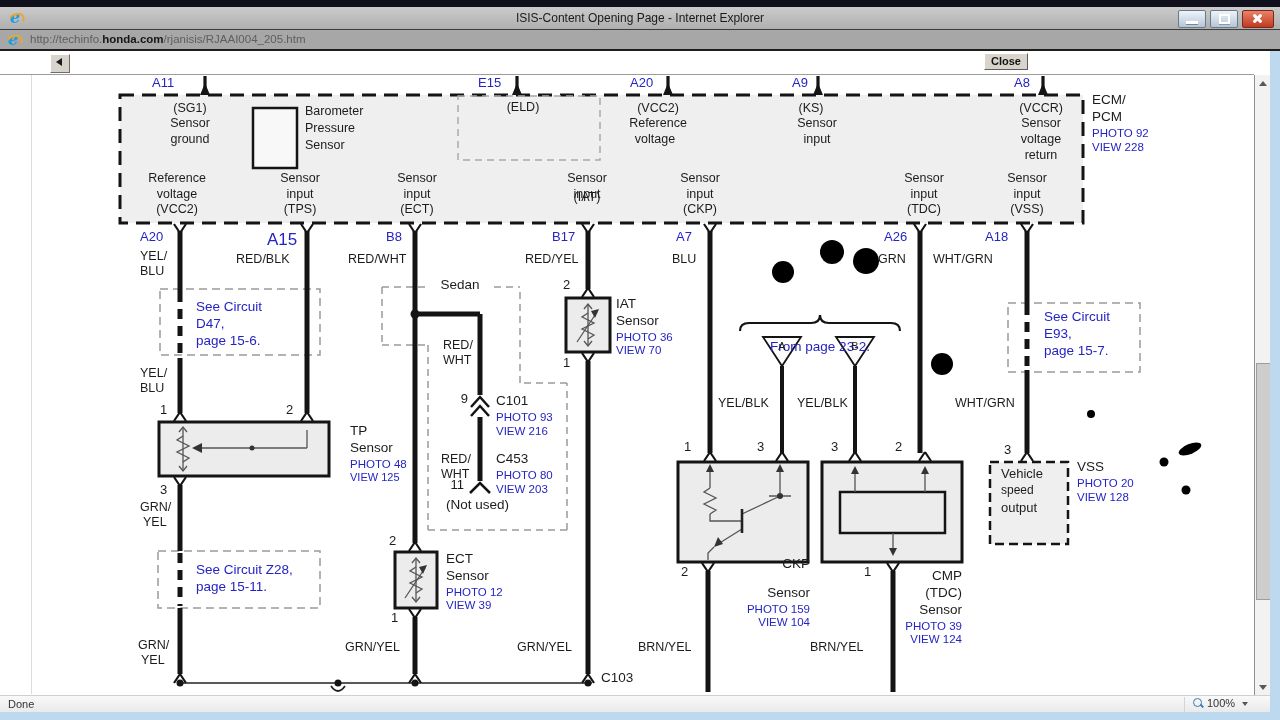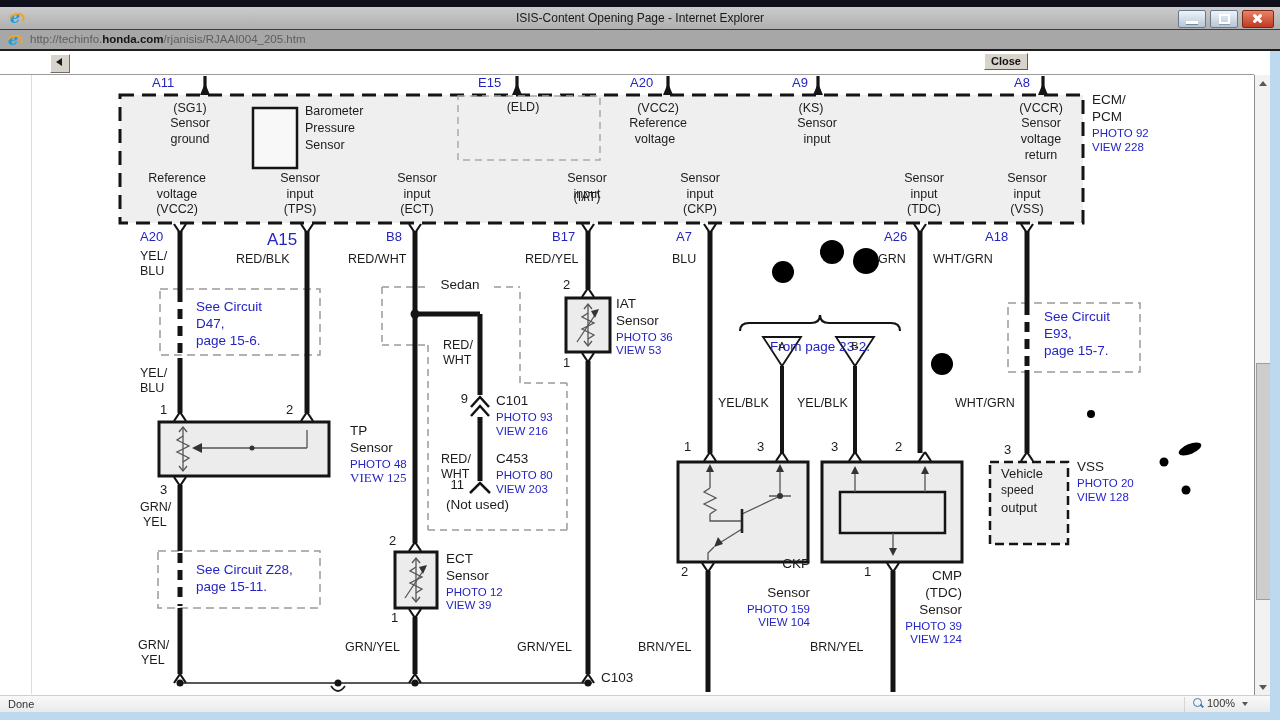--- a/index.html
+++ b/index.html
@@ -304,25 +304,25 @@
       <div class="dlabel" style="left: 757px; top: 440px; font-size: 13px;">3</div>
       <div class="dlabel" style="left: 831px; top: 440px; font-size: 13px;">3</div>
       <div class="dlabel" style="left: 895px; top: 440px; font-size: 13px;">2</div>
       <div class="dlabel" style="left: 1004px; top: 443px; font-size: 13px;">3</div>
       <div class="dlabel" style="left: 681px; top: 565px; font-size: 13px;">2</div>
       <div class="dlabel" style="left: 864px; top: 565px; font-size: 13px;">1</div>
       <div class="dlabel" style="left: 601px; top: 670px; font-size: 13.5px;">C103</div>
       <div class="dlabel" style="left: 350px; top: 423px; font-size: 13.5px;">TP</div>
       <div class="dlabel" style="left: 350px; top: 440px; font-size: 13.5px;">Sensor</div>
       <div class="dlabel blue" style="left: 350px; top: 458px; font-size: 11.5px;">PHOTO 48</div>
-      <div class="dlabel blue" style="left: 350px; top: 471px; font-size: 13px; font-family: Liberation Serif, serif;">VIEW 125</div>
+      <div class="dlabel blue" style="left: 350px; top: 471px; font-size: 11px;">VIEW 125</div>
       <div class="dlabel" style="left: 616px; top: 296px; font-size: 13.5px;">IAT</div>
       <div class="dlabel" style="left: 616px; top: 313px; font-size: 13.5px;">Sensor</div>
       <div class="dlabel blue" style="left: 616px; top: 331px; font-size: 11.5px;">PHOTO 36</div>
-      <div class="dlabel blue" style="left: 616px; top: 344px; font-size: 11.5px;">VIEW 53</div>
+      <div class="dlabel blue" style="left: 616px; top: 344px; font-size: 11.5px;">VIEW 70</div>
       <div class="dlabel" style="left: 496px; top: 393px; font-size: 13.5px;">C101</div>
       <div class="dlabel blue" style="left: 496px; top: 411px; font-size: 11.5px;">PHOTO 93</div>
       <div class="dlabel blue" style="left: 496px; top: 425px; font-size: 11.5px;">VIEW 216</div>
       <div class="dlabel" style="left: 496px; top: 451px; font-size: 13.5px;">C453</div>
       <div class="dlabel blue" style="left: 496px; top: 469px; font-size: 11.5px;">PHOTO 80</div>
       <div class="dlabel blue" style="left: 496px; top: 483px; font-size: 11.5px;">VIEW 203</div>
       <div class="dlabel" style="left: 446px; top: 497px; font-size: 13.5px;">(Not used)</div>
       <div class="dlabel" style="left: 446px; top: 551px; font-size: 13.5px;">ECT</div>
       <div class="dlabel" style="left: 446px; top: 568px; font-size: 13.5px;">Sensor</div>
       <div class="dlabel blue" style="left: 446px; top: 586px; font-size: 11.5px;">PHOTO 12</div>

